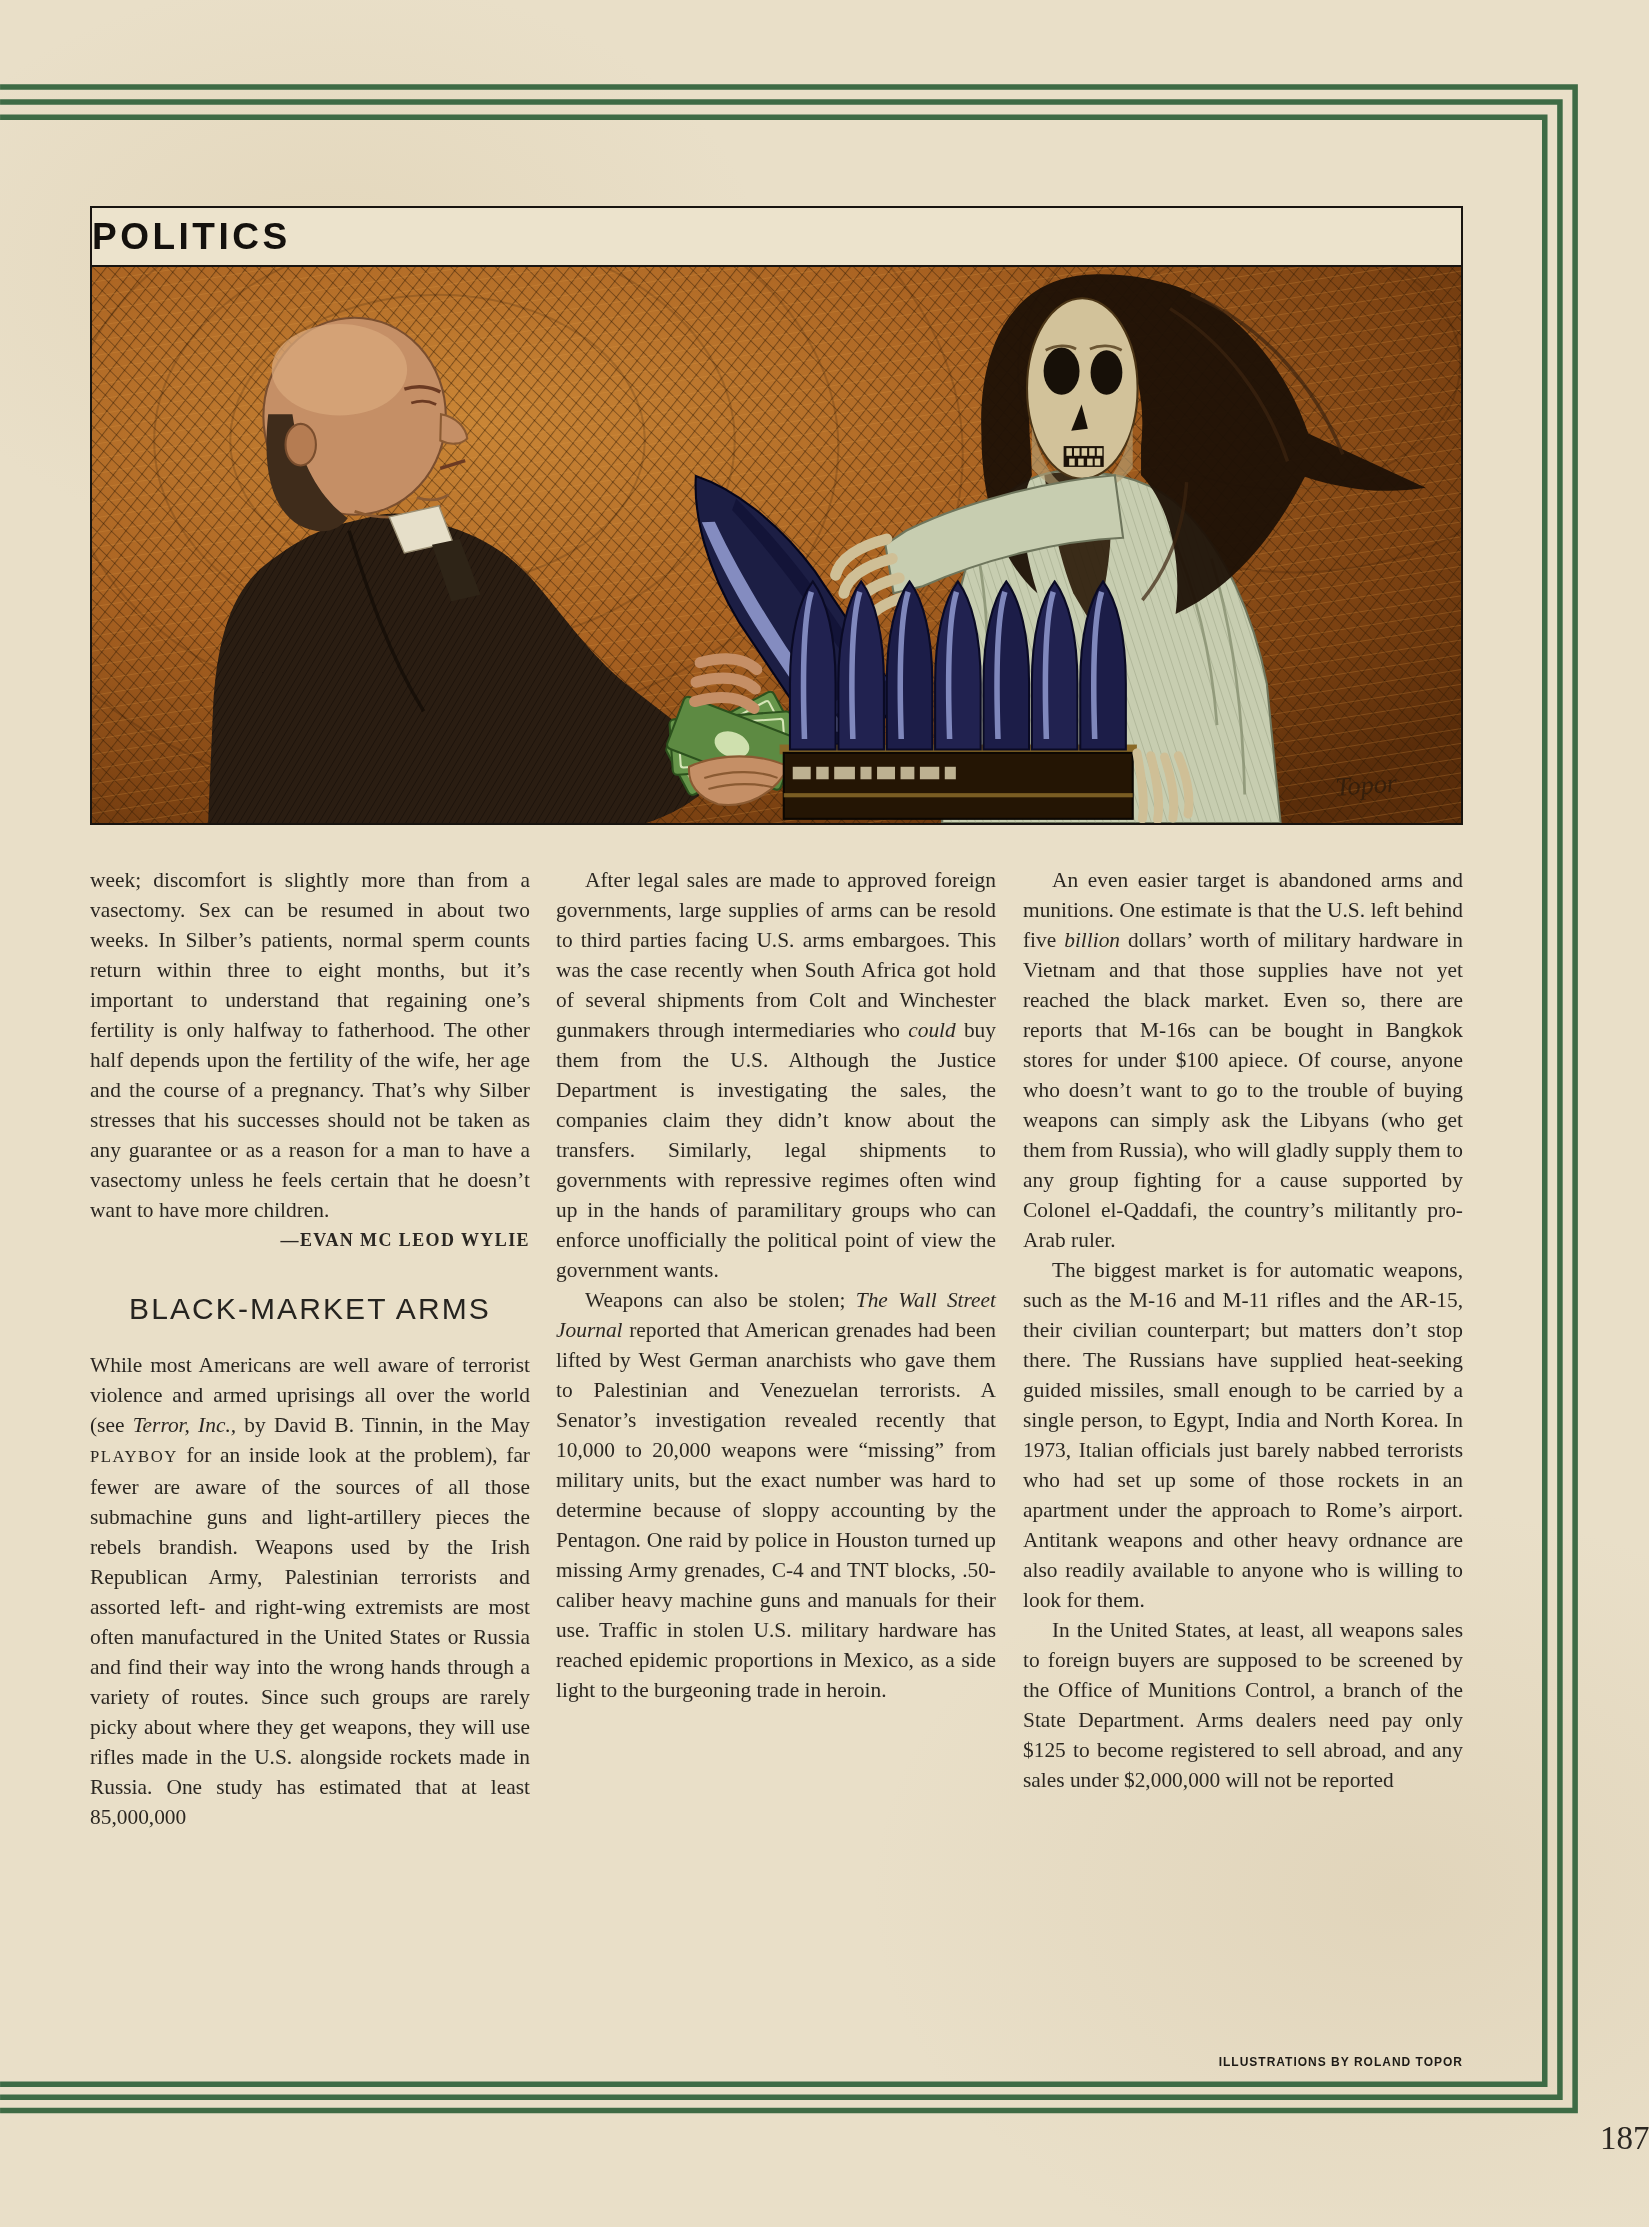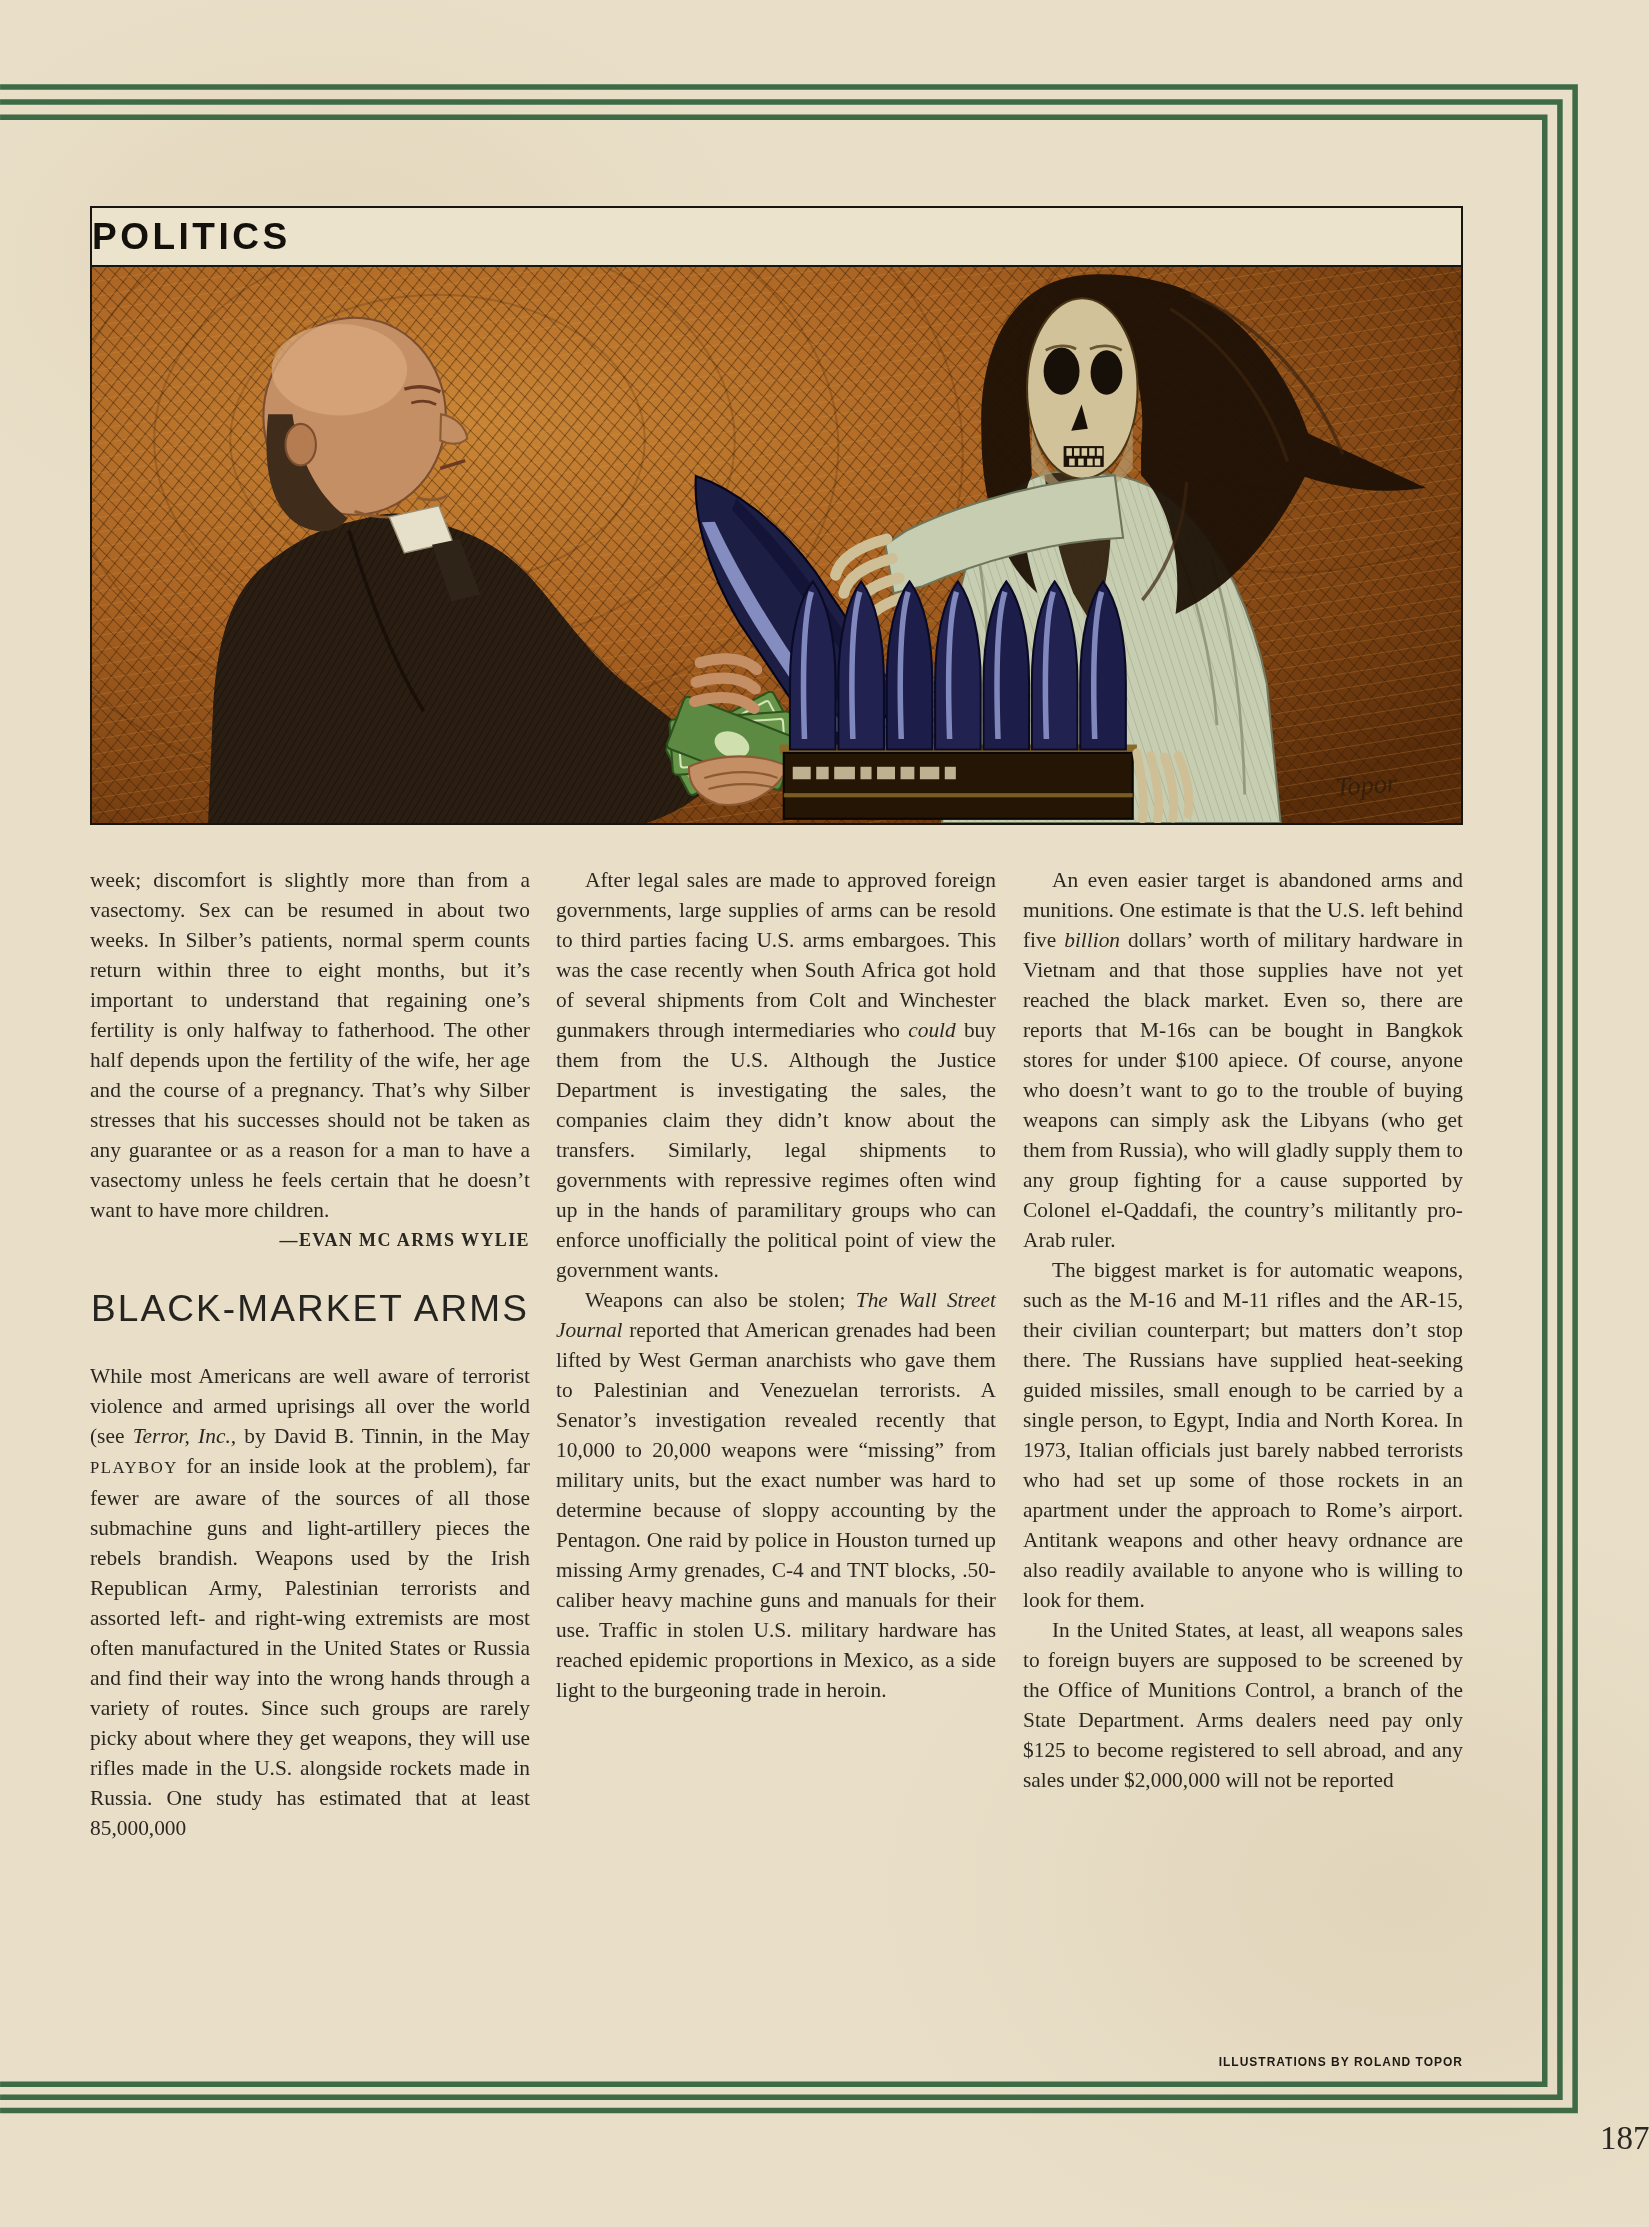--- a/index.html
+++ b/index.html
@@ -41,22 +41,22 @@
   .para{margin:0;}
   .para.indent{text-indent:29px;}
   .italic{font-style:italic;}
   .smallcaps{font-size:.78em;letter-spacing:.09em;}
   .byline{
     text-align:right;font-weight:700;font-size:18px;line-height:30px;
     letter-spacing:1.4px;
   }
   .col-heading{
     font-family:"Liberation Sans", sans-serif;
-    font-weight:400;font-size:37px;letter-spacing:2.1px;
-    text-align:center;margin:39px 0 37px 0;color:#262420;
+    font-weight:400;font-size:30px;letter-spacing:2.1px;
+    text-align:center;margin:39px 0 26px 0;color:#262420;
   }
   .credit{
     position:absolute;left:1023px;top:2055px;width:440px;text-align:right;
     font-family:"Liberation Sans", sans-serif;font-weight:700;
     font-size:12px;letter-spacing:1px;color:#1d1a16;
   }
   .page-number{
     position:absolute;left:1600px;top:2120px;
     font-size:33px;color:#2b2722;
   }
@@ -276,21 +276,21 @@
           <path d="M 1572 704 C 1586 738 1590 764 1586 788"></path>
         </g>
       </g>
 
       <text x="1800" y="762" transform="rotate(-4 1800 762)" font-family="Liberation Serif, serif" font-style="italic" font-size="38" fill="#2e1c0c" opacity="0.8">Topor</text>
     </svg>
   </div>
 
   <div class="col col-1">
       <p class="para"><span>week; discomfort is slightly more than from a vasectomy. Sex can be resumed in about two weeks. In Silber’s patients, normal sperm counts return within three to eight months, but it’s important to understand that regaining one’s fertility is only halfway to fatherhood. The other half depends upon the fertility of the wife, her age and the course of a pregnancy. That’s why Silber stresses that his successes should not be taken as any guarantee or as a reason for a man to have a vasectomy unless he feels certain that he doesn’t want to have more children.</span></p>
-      <div class="byline">—EVAN MC ARMS WYLIE</div>
+      <div class="byline">—EVAN MC LEOD WYLIE</div>
       <h2 class="col-heading">BLACK-MARKET ARMS</h2>
       <p class="para"><span>While most Americans are well aware of terrorist violence and armed uprisings all over the world (see </span><span class="italic">Terror, Inc.,</span><span> by David B. Tinnin, in the May </span><span class="smallcaps">PLAYBOY</span><span> for an inside look at the problem), far fewer are aware of the sources of all those submachine guns and light-artillery pieces the rebels brandish. Weapons used by the Irish Republican Army, Palestinian terrorists and assorted left- and right-wing extremists are most often manufactured in the United States or Russia and find their way into the wrong hands through a variety of routes. Since such groups are rarely picky about where they get weapons, they will use rifles made in the U.S. alongside rockets made in Russia. One study has estimated that at least 85,000,000</span></p>
     </div>
   <div class="col col-2">
       <p class="para indent"><span>After legal sales are made to approved foreign governments, large supplies of arms can be resold to third parties facing U.S. arms embargoes. This was the case recently when South Africa got hold of several shipments from Colt and Winchester gunmakers through intermediaries who </span><span class="italic">could</span><span> buy them from the U.S. Although the Justice Department is investigating the sales, the companies claim they didn’t know about the transfers. Similarly, legal shipments to governments with repressive regimes often wind up in the hands of paramilitary groups who can enforce unofficially the political point of view the government wants.</span></p>
       <p class="para indent"><span>Weapons can also be stolen; </span><span class="italic">The Wall Street Journal</span><span> reported that American grenades had been lifted by West German anarchists who gave them to Palestinian and Venezuelan terrorists. A Senator’s investigation revealed recently that 10,000 to 20,000 weapons were “missing” from military units, but the exact number was hard to determine because of sloppy accounting by the Pentagon. One raid by police in Houston turned up missing Army grenades, C-4 and TNT blocks, .50-caliber heavy machine guns and manuals for their use. Traffic in stolen U.S. military hardware has reached epidemic proportions in Mexico, as a side light to the burgeoning trade in heroin.</span></p>
     </div>
   <div class="col col-3">
       <p class="para indent"><span>An even easier target is abandoned arms and munitions. One estimate is that the U.S. left behind five </span><span class="italic">billion</span><span> dollars’ worth of military hardware in Vietnam and that those supplies have not yet reached the black market. Even so, there are reports that M-16s can be bought in Bangkok stores for under $100 apiece. Of course, anyone who doesn’t want to go to the trouble of buying weapons can simply ask the Libyans (who get them from Russia), who will gladly supply them to any group fighting for a cause supported by Colonel el-Qaddafi, the country’s militantly pro-Arab ruler.</span></p>
       <p class="para indent"><span>The biggest market is for automatic weapons, such as the M-16 and M-11 rifles and the AR-15, their civilian counterpart; but matters don’t stop there. The Russians have supplied heat-seeking guided missiles, small enough to be carried by a single person, to Egypt, India and North Korea. In 1973, Italian officials just barely nabbed terrorists who had set up some of those rockets in an apartment under the approach to Rome’s airport. Antitank weapons and other heavy ordnance are also readily available to anyone who is willing to look for them.</span></p>

